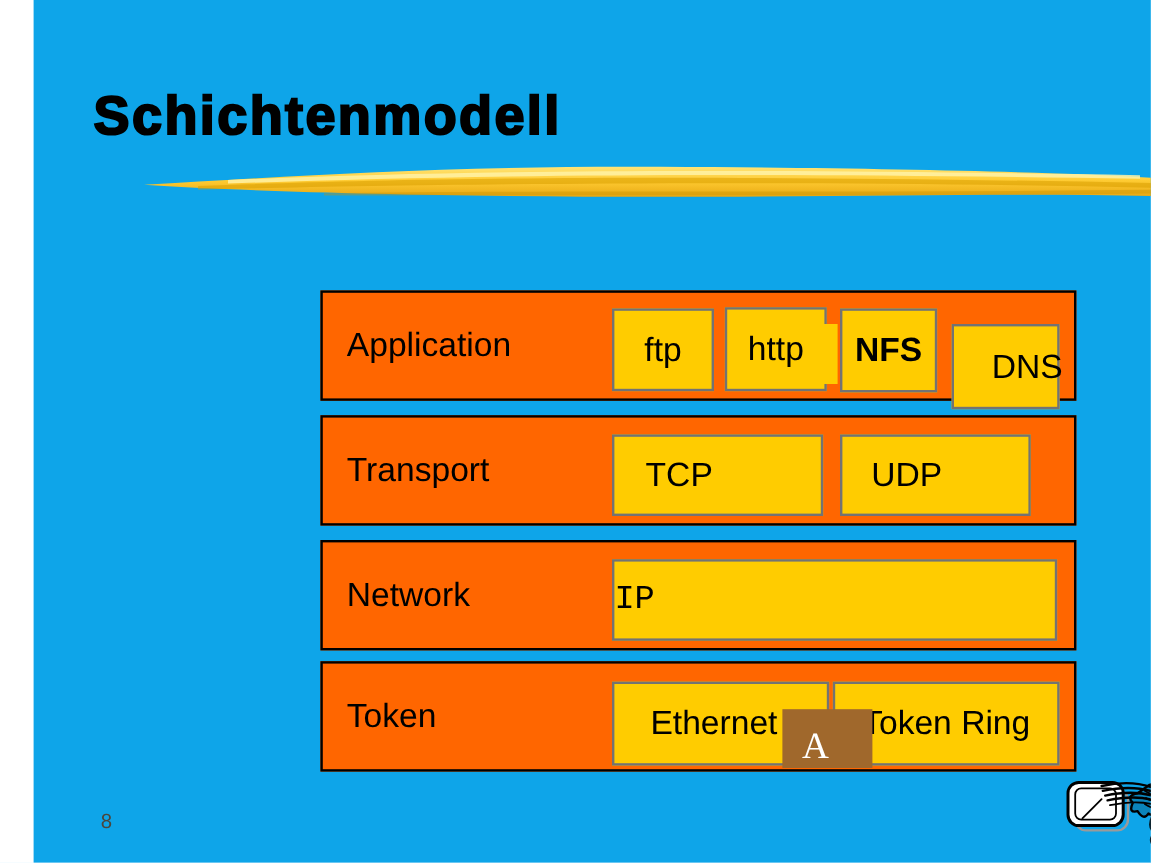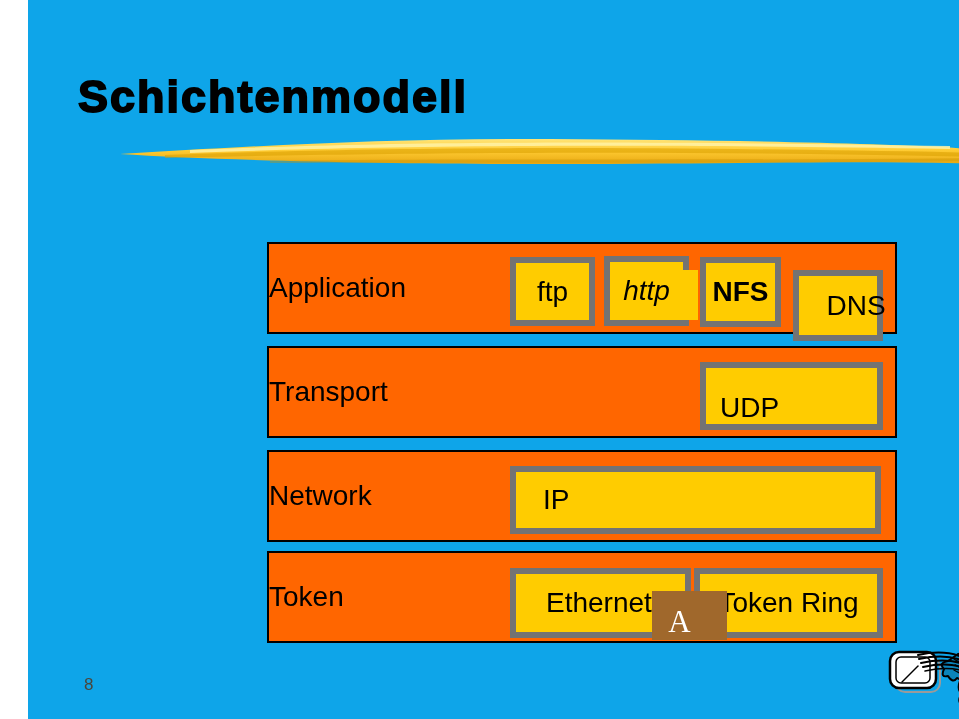--- a/index.html
+++ b/index.html
@@ -10,33 +10,33 @@
   .title{position:absolute;left:50px;top:72px;margin:0;font-size:45px;line-height:1.1;
          font-weight:900;color:#000;letter-spacing:2px;-webkit-text-stroke:1.8px #000;}
 
   
   .swoosh{position:absolute;left:92px;top:133px;width:867px;height:40px;}
 
   
   .row{position:absolute;left:239px;width:630px;height:92px;background:#FF6600;
        border:2px solid #000;box-sizing:border-box;display:flex;align-items:center;z-index:1;}
   .row-app{top:242px;} .row-transport{top:346px;} .row-network{top:450px;} .row-link{top:551px;}
-  .row-label{color:#000;font-size:28px;}
+  .row-label{color:#000;font-size:28px;padding-left:20px;}
 
   
-  .pbox{position:absolute;background:#FFCC00;border:6px solid #737373;box-sizing:border-box;
+  .pbox{position:absolute;background:#FFCC00;border:2px solid #737373;box-sizing:border-box;
         display:flex;align-items:center;justify-content:center;font-size:28px;color:#000;z-index:2;}
   .pbox.left-align{justify-content:flex-start;}
   .b-ftp{left:482px;top:257px;width:85px;height:69px;}
-  .b-http{left:576px;top:256px;width:85px;height:70px;font-style:italic;}
+  .b-http{left:576px;top:256px;width:85px;height:70px;}
   .b-nfs{left:672px;top:257px;width:81px;height:70px;font-weight:bold;}
   .b-dns{left:765px;top:270px;width:90px;height:71px;padding-left:36px;}
   .b-tcp{left:482px;top:362px;width:176px;height:68px;padding-left:26px;}
-  .b-udp{left:672px;top:362px;width:183px;height:68px;padding-left:14px;align-items:flex-end;}
-  .b-ip{left:482px;top:466px;width:371px;height:68px;padding-left:27px;}
+  .b-udp{left:672px;top:362px;width:159px;height:68px;padding-left:24px;}
+  .b-ip{left:482px;top:466px;width:371px;height:68px;font-family:Liberation Mono, monospace;}
   .b-ethernet{left:482px;top:568px;width:181px;height:70px;padding-left:30px;}
   .b-tokenring{left:666px;top:568px;width:189px;height:70px;}
 
   
   .patch{position:absolute;left:650px;top:270px;width:20px;height:50px;background:#FFCC00;z-index:3;}
 
   
   .brown{position:absolute;background:#A0682C;z-index:4;color:#fff;
          font-family:"Liberation Serif",serif;text-align:center;box-sizing:border-box;}
   .b-icmp{left:752px;top:479px;width:94px;height:49px;padding-top:4px;
@@ -92,20 +92,23 @@
     <span>http</span>
   </div>
   <div class="patch"></div>
   <div class="pbox b-nfs">
     <span>NFS</span>
   </div>
   <div class="pbox b-dns">
     <span>DNS</span>
   </div>
 
+  <div class="pbox b-tcp left-align">
+    <span>TCP</span>
+  </div>
   <div class="pbox b-udp left-align">
     <span>UDP</span>
   </div>
 
   <div class="pbox b-ip left-align">
     <span>IP</span>
   </div>
 
   <div class="pbox b-ethernet left-align">
     <span>Ethernet</span>

